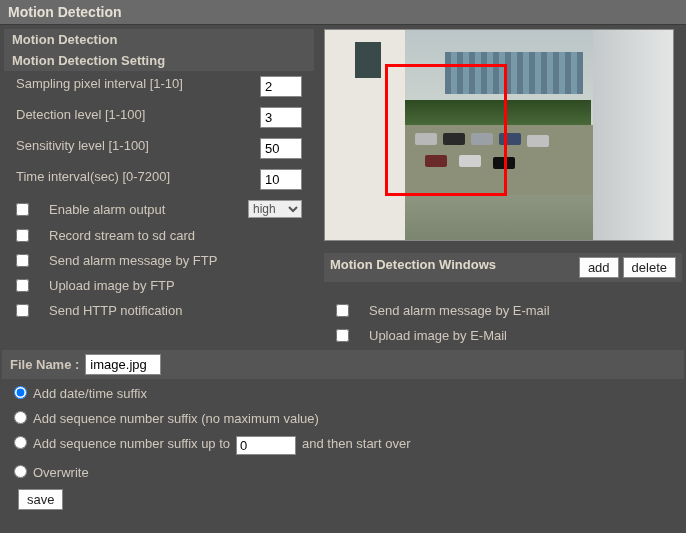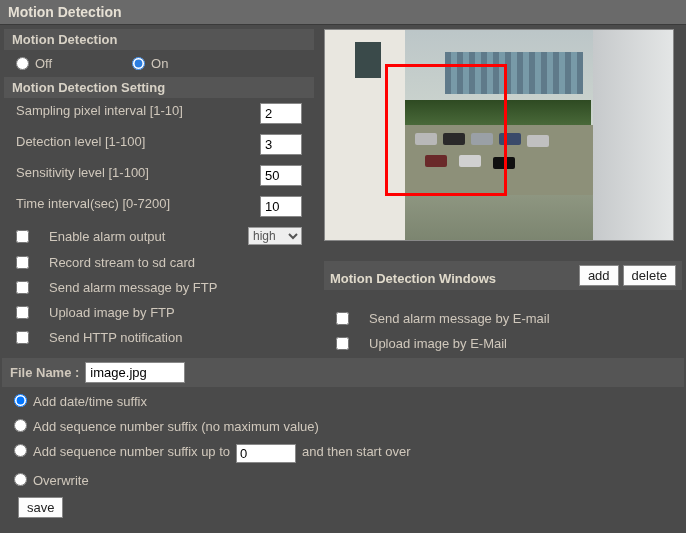--- a/index.html
+++ b/index.html
@@ -107,24 +107,24 @@
   .det-box {
     position: absolute;
     border: 3px solid #ff0000;
     left: 60px;
     top: 34px;
     width: 122px;
     height: 132px;
   }
   .preview-bar {
     display: flex;
-    align-items: flex-end;
+    align-items: flex-start;
     background: #555;
     padding: 4px 6px;
-    margin-top: 20px;
+    margin-top: 12px;
   }
   .preview-bar .title {
     flex: 1;
     font-weight: bold;
     color: #e0dacb;
     font-size: 13px;
   }
   .btn {
     background: #fdfdfd;
     color: #222;
@@ -137,21 +137,21 @@
   .file-row {
     display: flex;
     align-items: center;
     gap: 6px;
     background: #555;
     padding: 4px 8px;
     margin: 2px;
     font-weight: bold;
   }
   .file-row input[type="text"] {
-    width: 100px;
+    width: 76px;
     padding: 2px 4px;
     font-size: 13px;
     border: 1px solid #888;
   }
   .radio-opt {
     display: flex;
     align-items: flex-start;
     gap: 6px;
     padding: 5px 14px;
   }
@@ -165,30 +165,20 @@
 </style>
 </head>
 <body>
 
 <div class="panel">
   <div class="header-bar">Motion Detection</div>
 
   <div class="content-row">
     <div class="left-col">
       <div class="subheader">Motion Detection</div>
-      <div class="radio-row">
-        <label class="radio-item">
-          <input type="radio" name="md" style="">
-          <span>Off</span>
-        </label>
-        <label class="radio-item">
-          <input type="radio" name="md" checked="" style="">
-          <span>On</span>
-        </label>
-      </div>
 
       <div class="subheader">Motion Detection Setting</div>
       <div class="setting-row">
         <label>Sampling pixel interval [1-10]</label>
         <input type="text" value="2" style="">
       </div>
       <div class="setting-row">
         <label>Detection level [1-100]</label>
         <input type="text" value="3" style="">
       </div>

